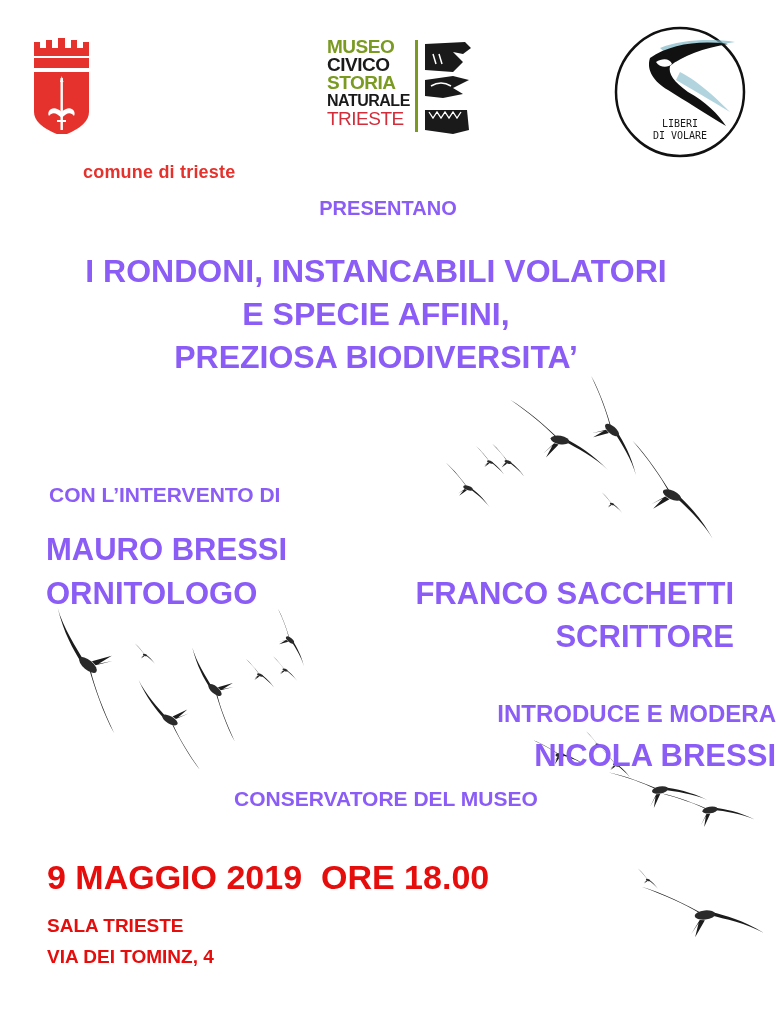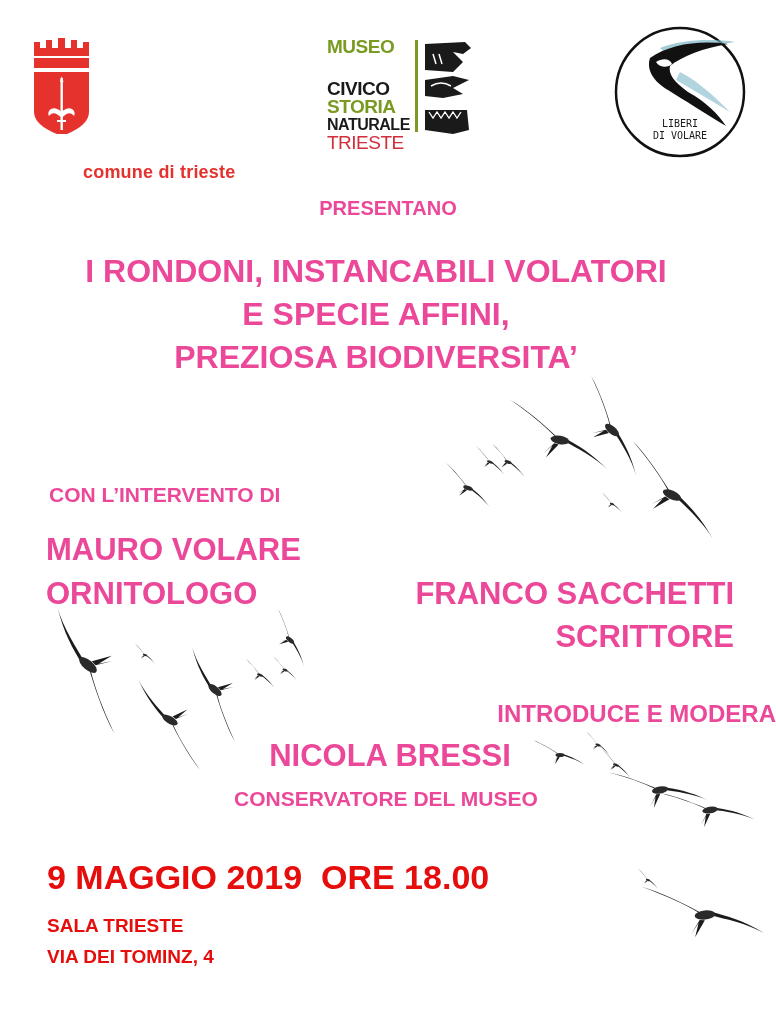--- a/index.html
+++ b/index.html
@@ -1,51 +1,51 @@
 <!DOCTYPE html>
 <html><head>
 <meta charset="utf-8">
 <style>
   html, body { margin: 0; padding: 0; background: #ffffff; }
   body { width: 776px; height: 1024px; position: relative; overflow: hidden;
          font-family: "Liberation Sans", "DejaVu Sans", sans-serif; color: #0a0a0a; }
   .abs { position: absolute; }
-  .black { color: #ec4899; }
+  .black { color: #8b5cf6; }
 
   
   #logo-trieste { left: 28px; top: 30px; width: 220px; height: 130px; }
   #logo-trieste .crown { position: absolute; left: 4px; top: 4px; }
   #logo-trieste .label { position: absolute; left: 55px; top: 132px; font-size: 18px;
         color: #e5322d; font-weight: 700; letter-spacing: 0.2px; white-space: nowrap; }
 
   #logo-museo { left: 327px; top: 38px; width: 150px; height: 100px; }
   #logo-museo .line { font-size: 19px; font-weight: 700; line-height: 18px; letter-spacing: -0.5px; }
   #logo-museo .l1 { color: #7a9a22; }
-  #logo-museo .l2 { color: #1a1a1a; margin-top: 24px; }
+  #logo-museo .l2 { color: #1a1a1a; }
   #logo-museo .l3 { color: #7a9a22; }
   #logo-museo .l4 { color: #1a1a1a; font-size: 16px; }
   #logo-museo .l5 { color: #d22d3a; font-weight: 400; }
   #logo-museo .vbar { position: absolute; left: 88px; top: 2px; width: 3px; height: 92px; background: #7a9a22; }
   #logo-museo .fossils { position: absolute; left: 96px; top: 2px; }
 
   #logo-liberi { left: 610px; top: 22px; width: 140px; height: 140px; }
   #logo-liberi .label { position: absolute; width: 140px; text-align: center; font-size: 10px;
         font-family: "DejaVu Sans Mono", monospace; color: #1a1a1a; line-height: 12px; top: 96px; }
 
   
   .presentano { left: 0; width: 776px; top: 197px; text-align: center; font-size: 20px; font-weight: 700; }
   .title { left: 0; width: 752px; top: 250px; text-align: center; font-size: 32px; font-weight: 700; line-height: 43px; }
   .title .ln { display: block; }
   .intervento { left: 49px; top: 483px; font-size: 21px; font-weight: 700; }
   .speaker1-name { left: 46px; top: 532px; font-size: 31px; font-weight: 700; }
   .speaker1-role { left: 46px; top: 576px; font-size: 31px; font-weight: 700; }
   .speaker2-name { right: 42px; top: 576px; font-size: 31px; font-weight: 700; text-align: right; }
   .speaker2-role { right: 42px; top: 619px; font-size: 31px; font-weight: 700; text-align: right; }
   .introduce { left: 0; width: 776px; top: 700px; text-align: right; font-size: 24px; font-weight: 700; padding-left: 44px; box-sizing: border-box; }
-  .moderator-name { left: 0; width: 776px; top: 738px; text-align: center; font-size: 31px; font-weight: 700; padding-left: 4px; box-sizing: border-box; }
+  .moderator-name { left: 0; width: 776px; top: 738px; text-align: right; font-size: 31px; font-weight: 700; padding-left: 4px; box-sizing: border-box; }
   .moderator-role { left: 0; width: 772px; top: 787px; text-align: center; font-size: 21px; font-weight: 700; box-sizing: border-box; }
   .date { left: 47px; top: 858px; font-size: 34px; font-weight: 700; color: #e60d0d; white-space: pre; }
   .venue { left: 47px; top: 910px; font-size: 19px; font-weight: 700; color: #e60d0d; line-height: 31px; }
   .venue .ln { display: block; }
 
   .birds svg { position: absolute; }
 </style>
 </head>
 <body>
 
@@ -142,21 +142,21 @@
 <div class="abs presentano black">PRESENTANO</div>
 
 <div class="abs title black">
   <span class="ln">I RONDONI, INSTANCABILI VOLATORI</span>
   <span class="ln">E SPECIE AFFINI,</span>
   <span class="ln">PREZIOSA BIODIVERSITA’</span>
 </div>
 
 <div class="abs intervento black">CON L’INTERVENTO DI</div>
 
-<div class="abs speaker1-name black">MAURO VOLARE</div>
+<div class="abs speaker1-name black">MAURO BRESSI</div>
 <div class="abs speaker1-role black">ORNITOLOGO</div>
 <div class="abs speaker2-name black">FRANCO SACCHETTI</div>
 <div class="abs speaker2-role black">SCRITTORE</div>
 
 <div class="abs introduce black">INTRODUCE E MODERA</div>
 <div class="abs moderator-name black">NICOLA BRESSI</div>
 <div class="abs moderator-role black">CONSERVATORE DEL MUSEO</div>
 
 <div class="abs date">9 MAGGIO 2019  ORE 18.00</div>
 

